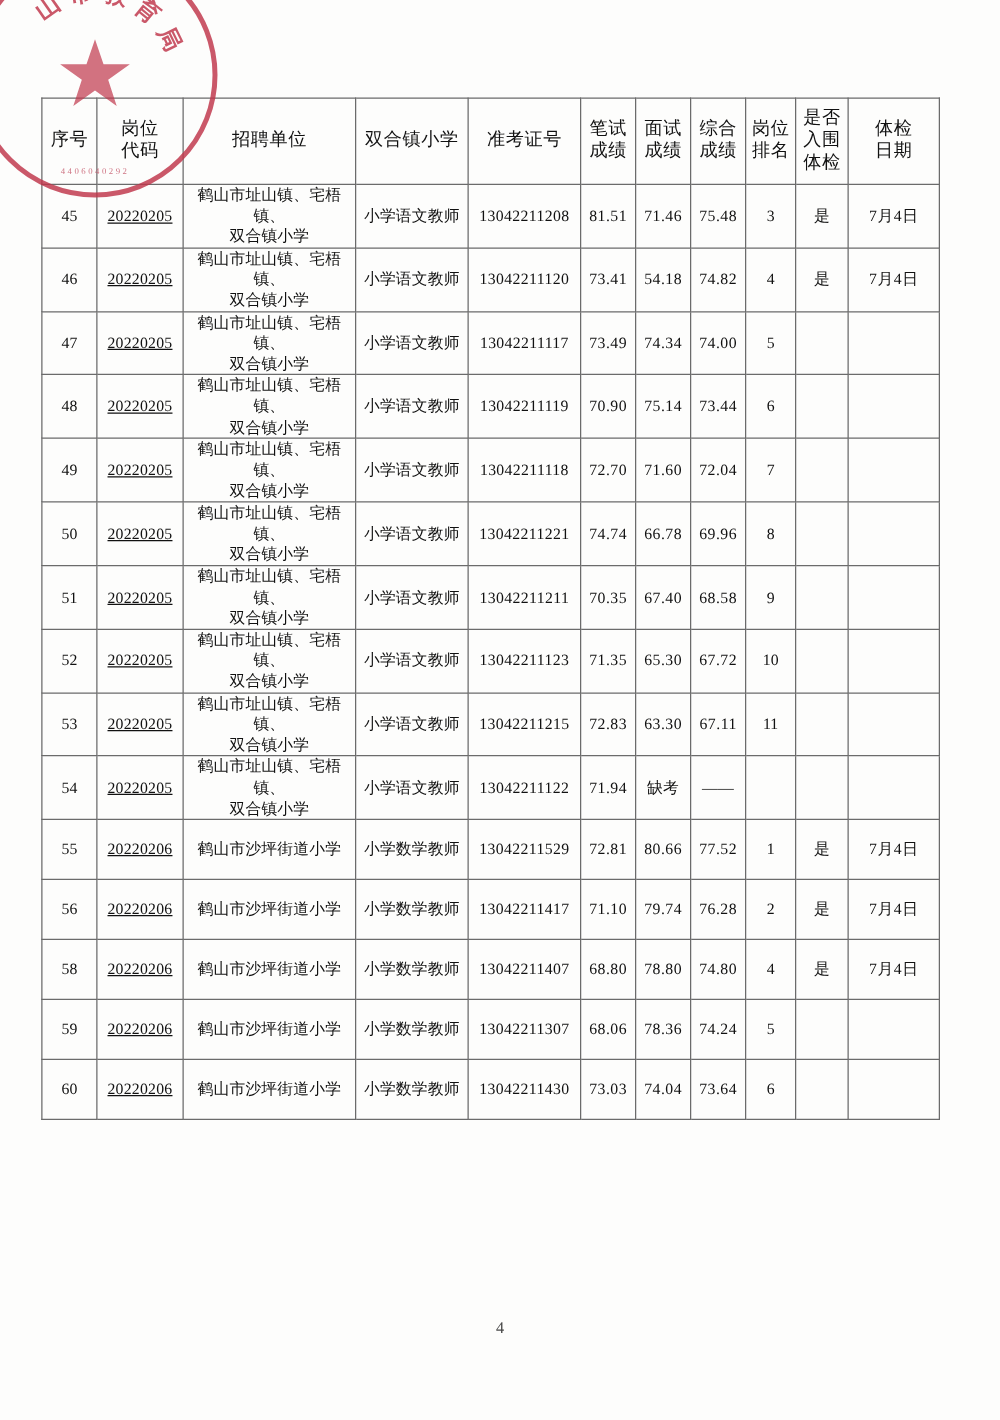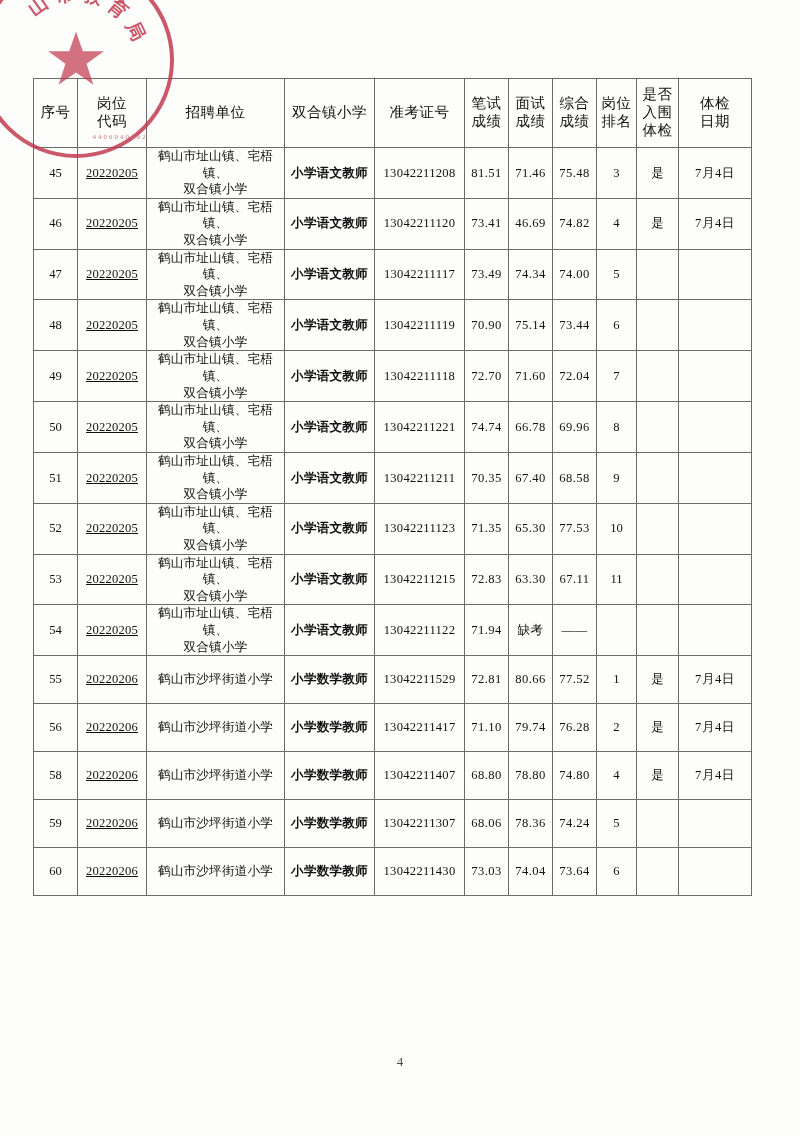--- a/index.html
+++ b/index.html
@@ -67,21 +67,20 @@
   }
   .seal-bottom-text {
     position: absolute;
     left: 50%;
     bottom: 13px;
     transform: translateX(-50%);
     font-size: 7px;
     letter-spacing: 2px;
     color: #c45568;
     white-space: nowrap;
-    margin-left: 44px;
   }
 
   
   .table-wrap {
     position: absolute;
     left: 33px;
     top: 78px;
     width: 718px;
   }
   table.grid {
@@ -105,21 +104,21 @@
     letter-spacing: .5px;
   }
   table.grid td {
     height: 47px;
     font-size: 12.6px;
     line-height: 1.32;
   }
   td.c-seq      { font-size: 14px; }
   td.c-code     { font-size: 11.3px; letter-spacing: .2px; text-decoration: underline; }
   td.c-unit     { font-size: 13px; letter-spacing: .2px; }
-  td.c-post     { font-size: 13px; letter-spacing: .2px; font-weight: bold; }
+  td.c-post     { font-size: 13px; letter-spacing: .2px; }
   td.c-exam     { font-size: 14px; letter-spacing: .3px; }
   td.c-score    { font-size: 11.8px; letter-spacing: .4px; }
   td.c-rank     { font-size: 14px; }
   td.c-pass     { font-size: 13px; }
   td.c-date     { font-size: 13px; letter-spacing: .5px; }
 
   
   col.w-seq   { width: 44px; }
   col.w-code  { width: 69px; }
   col.w-unit  { width: 138px; }
@@ -237,21 +236,21 @@
           <tr class="tall-row">
             <td class="c-seq">46</td>
             <td class="c-code">20220205</td>
             <td class="c-unit">
               <div>鹤山市址山镇、宅梧镇、</div>
               <div>双合镇小学</div>
             </td>
             <td class="c-post">小学语文教师</td>
             <td class="c-exam">13042211120</td>
             <td class="c-score">73.41</td>
-            <td class="c-score">46.69</td>
+            <td class="c-score">54.18</td>
             <td class="c-score">74.82</td>
             <td class="c-rank">4</td>
             <td class="c-pass">是</td>
             <td class="c-date">7月4日</td>
           </tr>
           <tr class="tall-row">
             <td class="c-seq">47</td>
             <td class="c-code">20220205</td>
             <td class="c-unit">
               <div>鹤山市址山镇、宅梧镇、</div>
@@ -334,21 +333,21 @@
             <td class="c-seq">52</td>
             <td class="c-code">20220205</td>
             <td class="c-unit">
               <div>鹤山市址山镇、宅梧镇、</div>
               <div>双合镇小学</div>
             </td>
             <td class="c-post">小学语文教师</td>
             <td class="c-exam">13042211123</td>
             <td class="c-score">71.35</td>
             <td class="c-score">65.30</td>
-            <td class="c-score">77.53</td>
+            <td class="c-score">67.72</td>
             <td class="c-rank">10</td>
             <td class="c-pass"></td>
             <td class="c-date"></td>
           </tr>
           <tr class="tall-row">
             <td class="c-seq">53</td>
             <td class="c-code">20220205</td>
             <td class="c-unit">
               <div>鹤山市址山镇、宅梧镇、</div>
               <div>双合镇小学</div>

